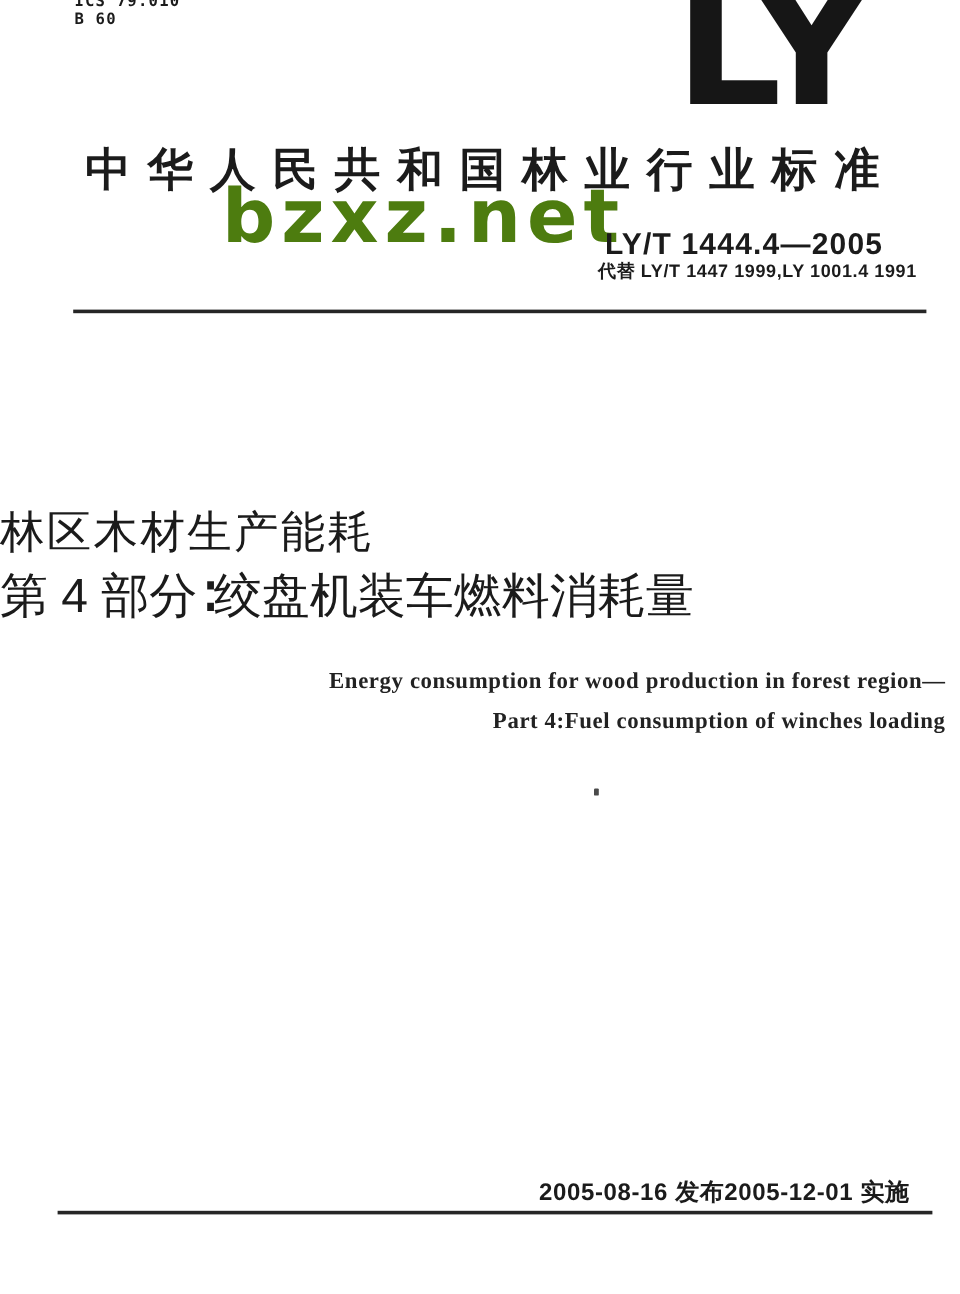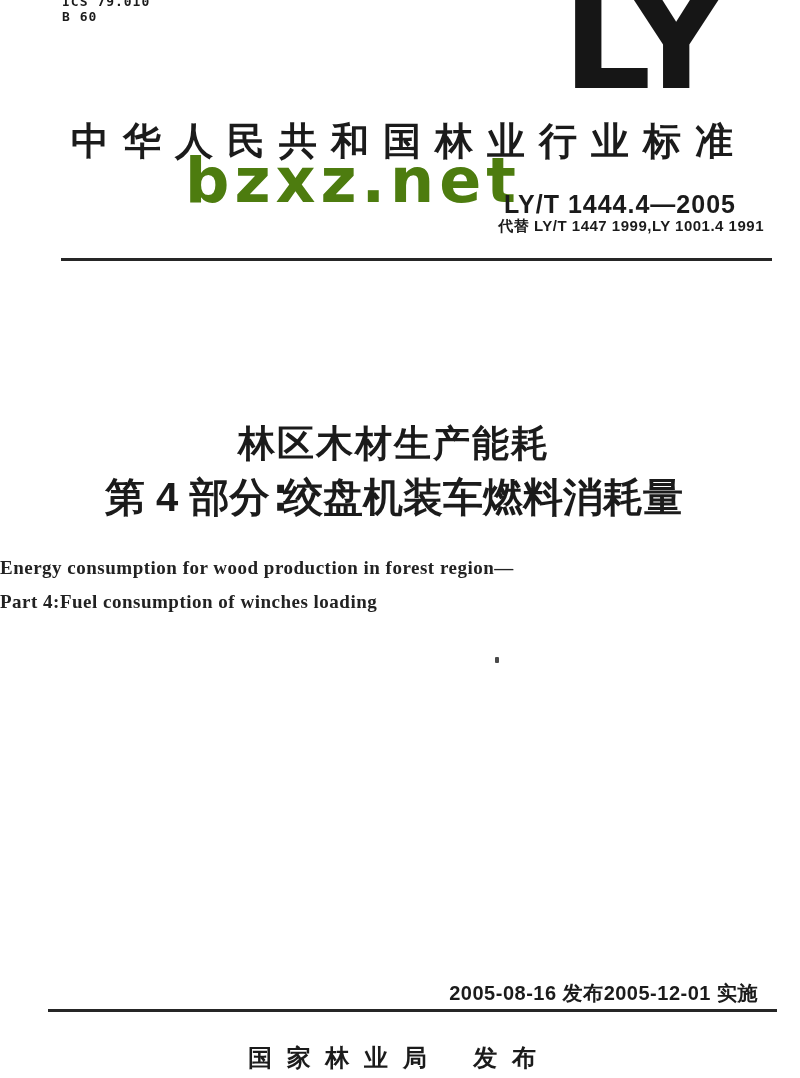--- a/index.html
+++ b/index.html
@@ -106,42 +106,41 @@
     left: 48px;
     width: 729px;
     height: 3px;
   }
 
   .title-cn {
     position: absolute;
     top: 421px;
     left: 0;
     right: 0;
-    text-align: center;
-    font-weight: 700;
+    font-weight: 400;
     white-space: nowrap;
   }
   .title-cn .t1 {
     font-size: 37px;
     letter-spacing: 2px;
     line-height: 45px;
     margin-bottom: 7px;
   }
   .title-cn .t2 {
     font-size: 40px;
     letter-spacing: 0px;
     line-height: 48px;
   }
 
   .title-en {
     position: absolute;
     top: 551px;
     left: 0;
     right: 0;
-    text-align: left;
+    text-align: right;
     font-family: "Liberation Serif", "DejaVu Serif", serif;
     font-size: 19px;
     font-weight: 700;
     letter-spacing: 0.5px;
     line-height: 34px;
     color: #222222;
   }
 
   .speck {
     position: absolute;
@@ -211,15 +210,14 @@
 
   <div class="speck"></div>
 
   <div class="dates">
     <span>2005-08-16 发布</span>
     <span>2005-12-01 实施</span>
   </div>
 
   <div class="rule rule-bottom"></div>
 
-  <div class="issuer">国 家 林 业 局    发 布</div>
 
 </div>
 
 </body></html>

